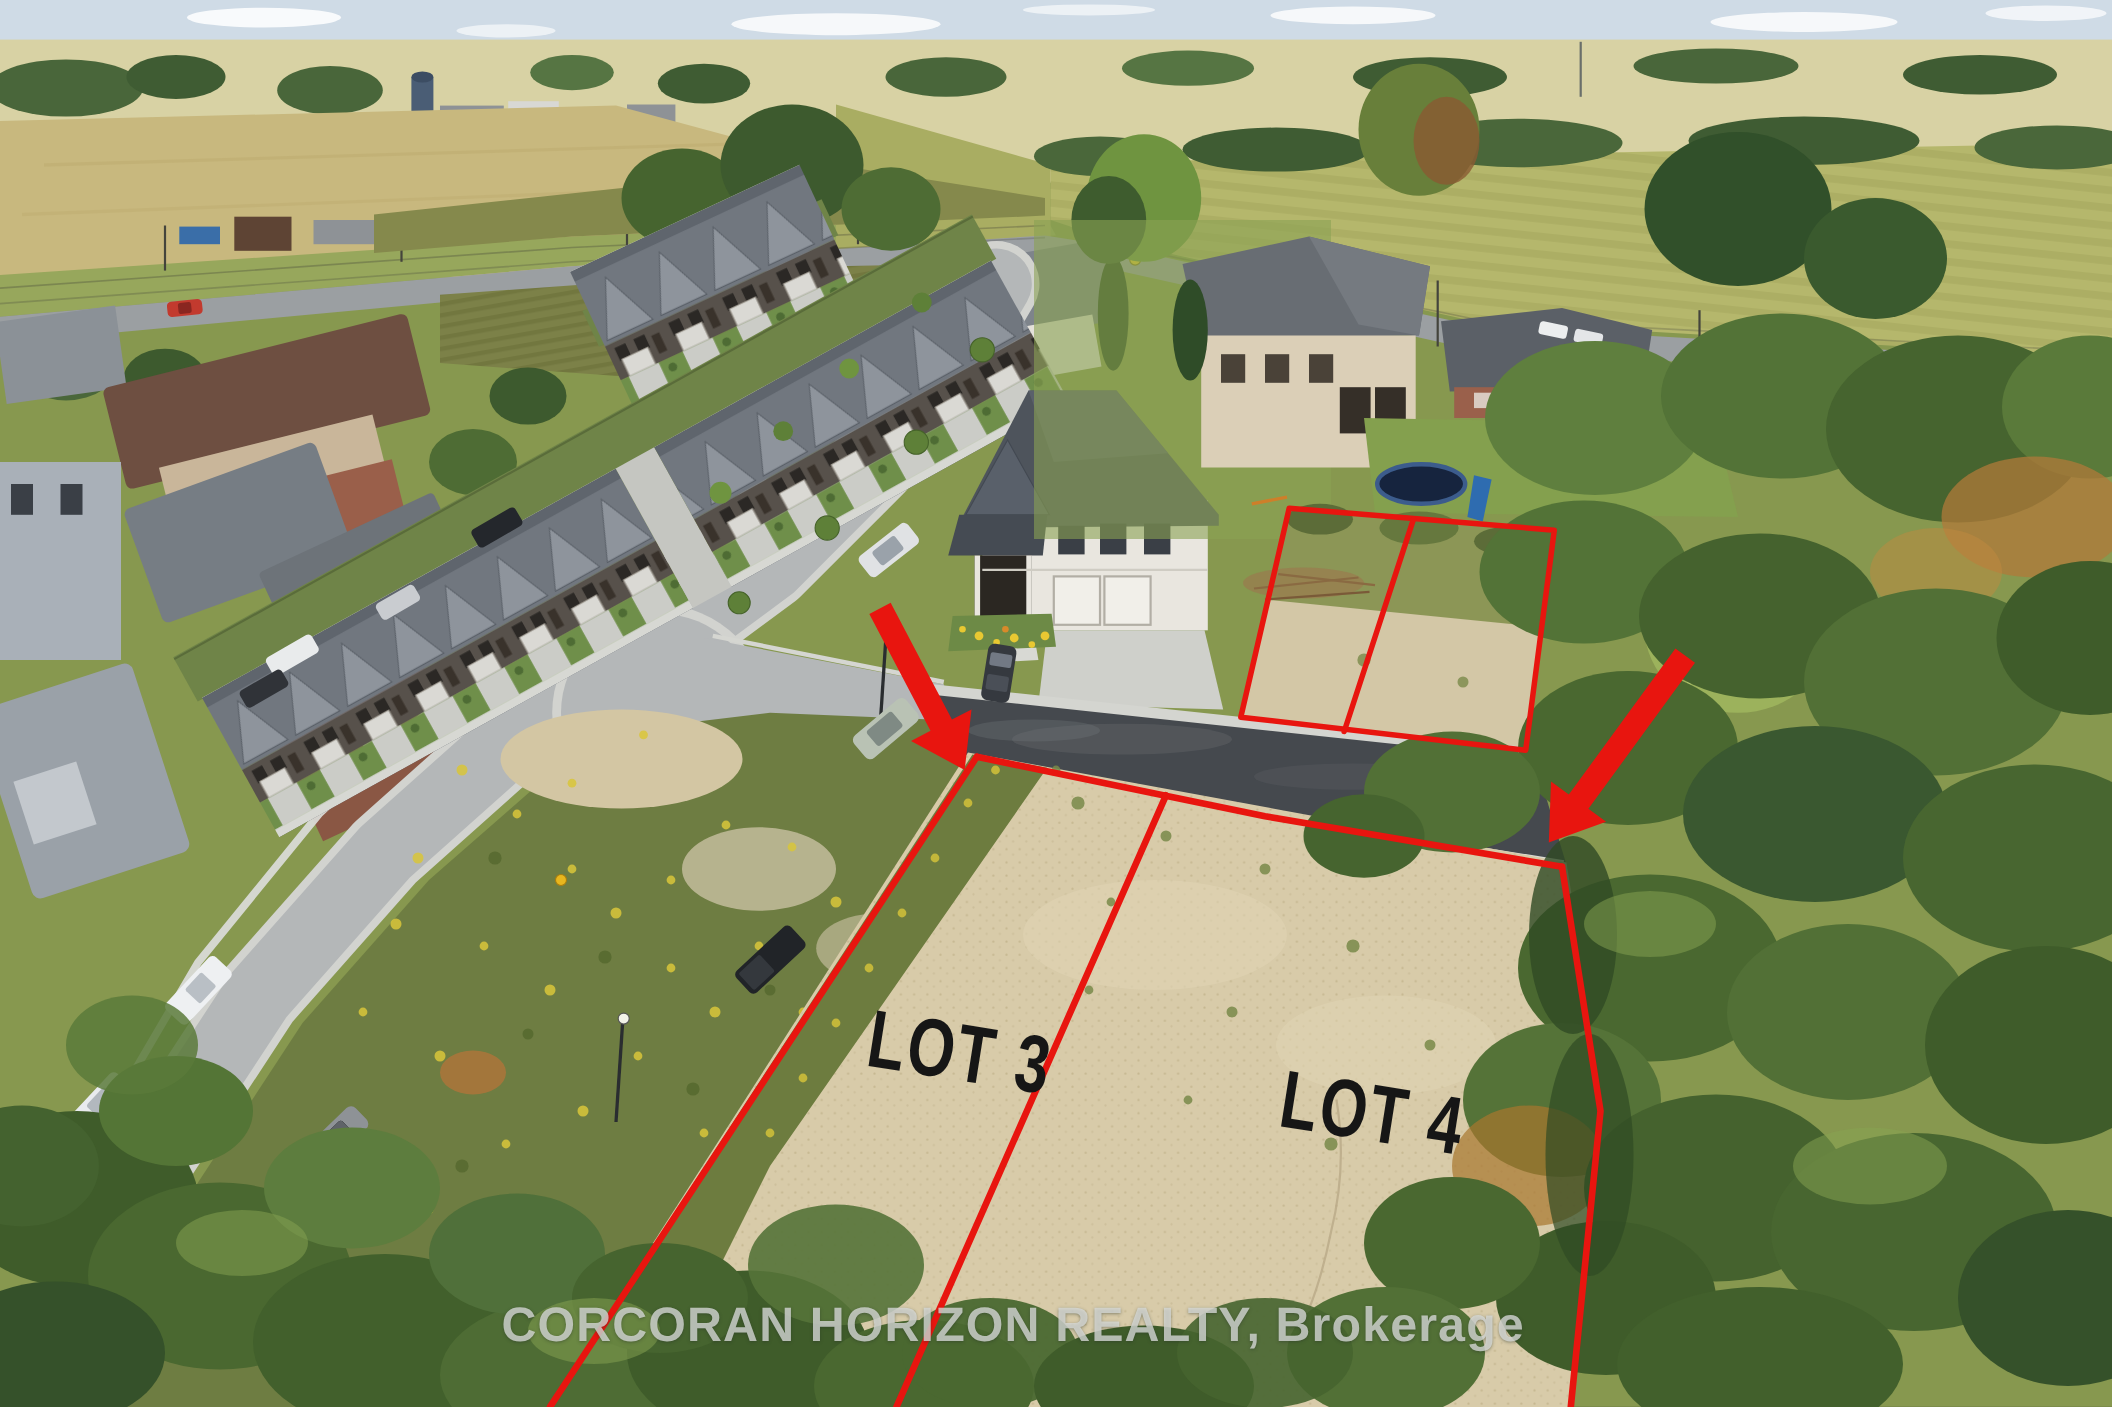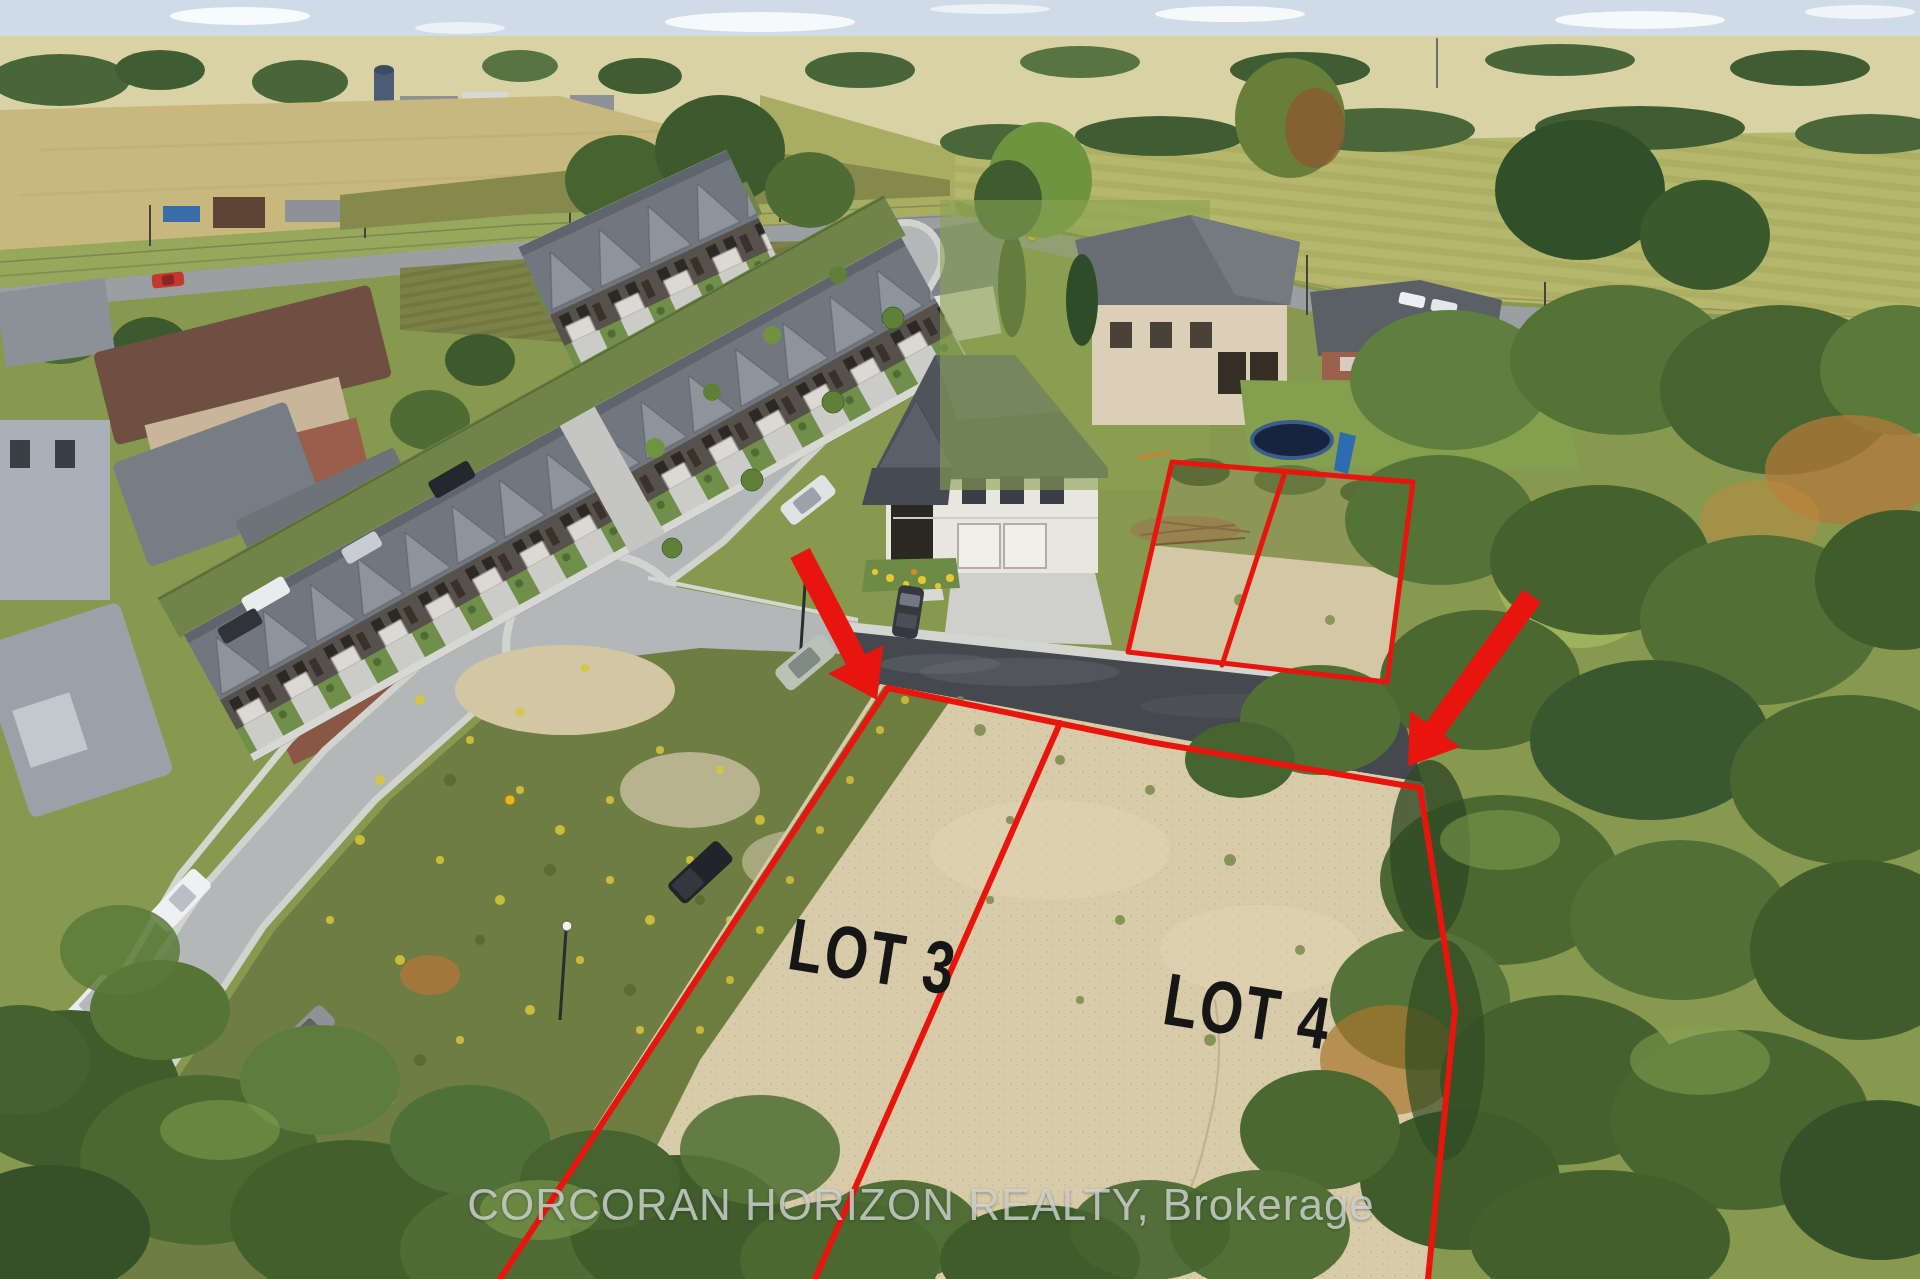--- a/index.html
+++ b/index.html
@@ -5,21 +5,21 @@
   html,body{margin:0;padding:0;background:#222;}
   #stage{position:relative;width:1920px;height:1279px;overflow:hidden;
          font-family:"Liberation Sans",sans-serif;}
   #scene{position:absolute;left:0;top:0;width:100%;height:100%;display:block;}
   .lot-label{position:absolute;transform:translate(-50%,-50%) rotate(9deg) scaleX(0.75);
          font-family:"Liberation Sans",sans-serif;font-weight:bold;font-size:74px;line-height:1;
          color:#161616;letter-spacing:3px;white-space:nowrap;}
   #lot3-label{left:873px;top:957px;}
   #lot4-label{left:1248px;top:1012px;}
   .watermark{position:absolute;left:921px;top:1205px;transform:translate(-50%,-50%);
-         font-family:"Liberation Sans",sans-serif;font-weight:400;font-size:44px;
+         font-family:"Liberation Sans",sans-serif;font-weight:700;font-size:44px;
          letter-spacing:1px;color:rgba(216,219,216,0.78);white-space:nowrap;
          text-shadow:0 1px 3px rgba(40,52,40,0.45);}
 </style>
 </head>
 <body>
 
 <div id="stage">
 <svg id="scene" viewBox="0 0 1920 1279" xmlns="http://www.w3.org/2000/svg">
   <defs>
     <pattern id="sand" width="12" height="12" patternUnits="userSpaceOnUse">

